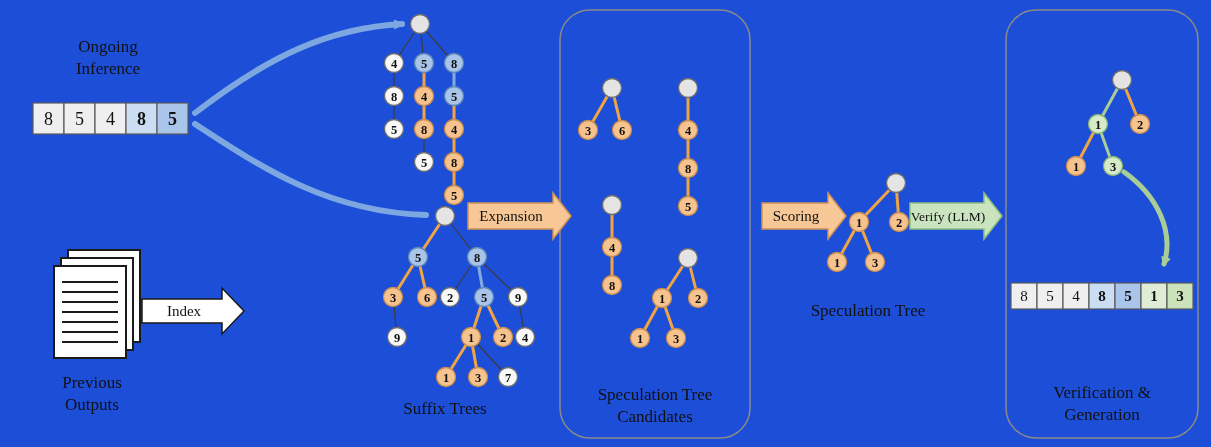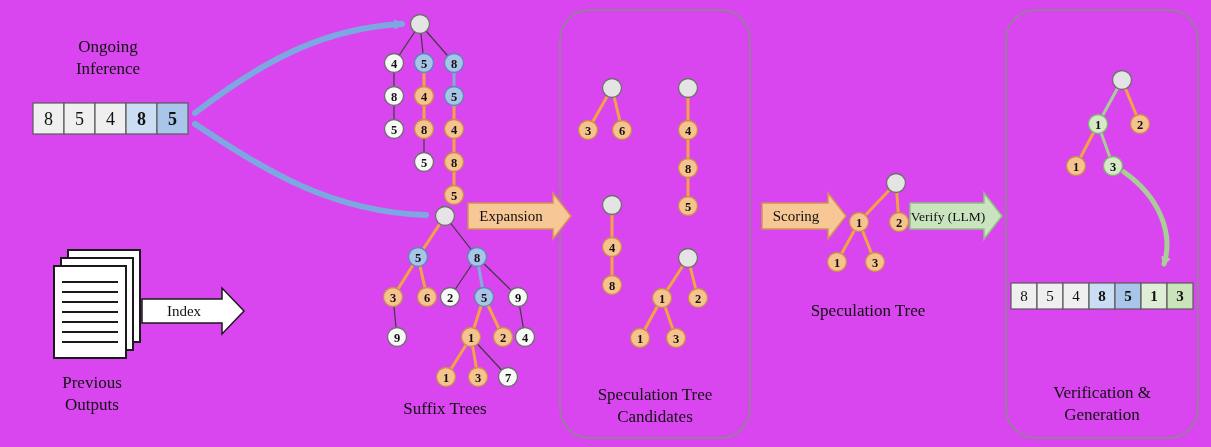--- a/index.html
+++ b/index.html
@@ -1,16 +1,16 @@
 <!DOCTYPE html>
 <html><head>
 <meta charset="utf-8">
 <style>
   html,body{margin:0;padding:0;background:#ffffff;}
-  .stage{position:relative;width:1211px;height:447px;background:#d946ef;overflow:hidden;}
+  .stage{position:relative;width:1211px;height:447px;background:#1d4ed8;overflow:hidden;}
   svg{display:block;}
   svg text{font-family:"Liberation Serif", serif;fill:#111111;}
   .section-label{font-size:17px;}
   .arrow-label{font-size:15px;}
   .arrow-label-sm{font-size:13.5px;}
 </style>
 </head>
 <body>
 
 <div class="stage">

